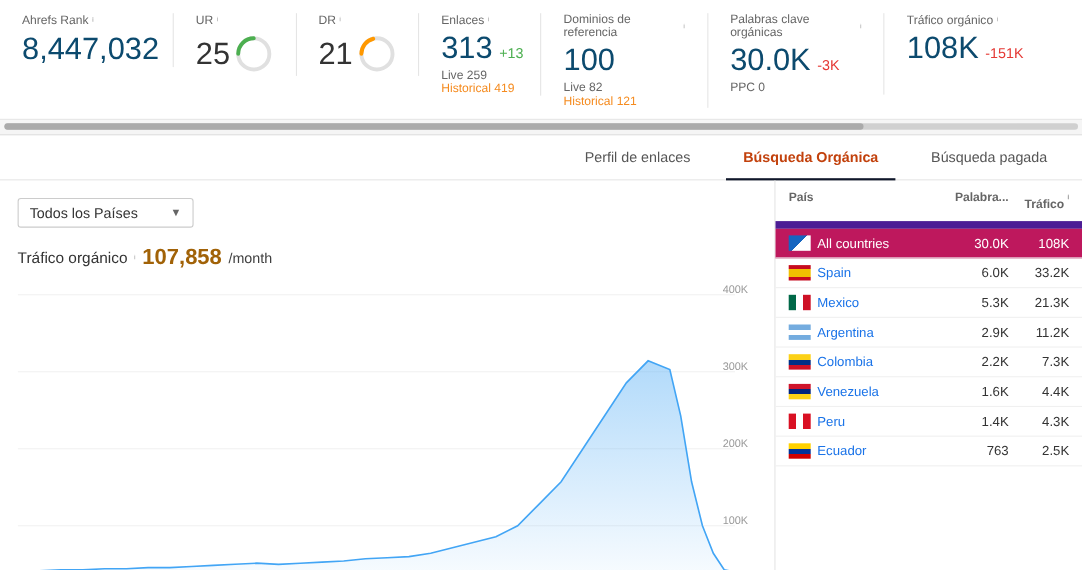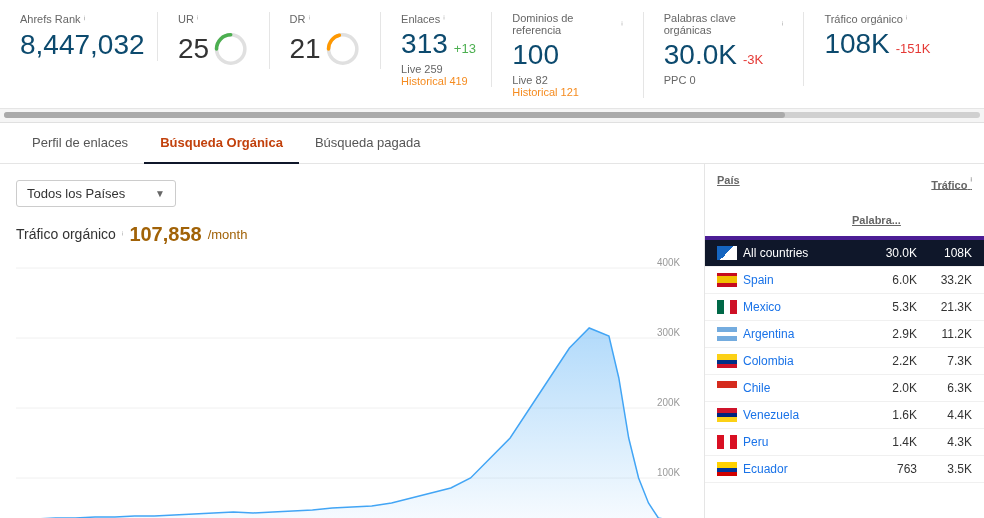--- a/index.html
+++ b/index.html
@@ -71,21 +71,22 @@
       width: 80%;
       position: absolute;
       left: 0;
     }
 
     
     .tabs-row {
       display: flex;
       padding: 0 16px;
       border-bottom: 1px solid #e5e5e5;
-      gap: 0;
+      gap: 16px;
+      justify-content: flex-end;
     }
     .tab-item {
       padding: 12px 16px;
       font-size: 13px;
       color: #555;
       cursor: pointer;
       border-bottom: 2px solid transparent;
       margin-bottom: -1px;
     }
     .tab-item.active {
@@ -127,21 +128,21 @@
     
     .traffic-label {
       font-size: 14px;
       color: #333;
       margin-bottom: 12px;
       display: flex;
       align-items: center;
       gap: 6px;
     }
     .traffic-value { font-size: 20px; font-weight: 600; color: #a16207; }
-    .traffic-period { font-size: 13px; color: #a16207; }
+    .traffic-period { font-size: 13px; color: #404040; }
 
     
     .chart-container {
       position: relative;
       height: 280px;
       width: 100%;
     }
     .chart-svg {
       width: 100%;
       height: 100%;
@@ -152,36 +153,35 @@
       width: 280px;
       flex-shrink: 0;
       border-left: 1px solid #e5e5e5;
       padding: 0;
     }
     .table-header {
       display: flex;
       padding: 10px 12px;
       font-size: 11px;
       color: #666;
-      border-bottom: 4px solid #4c1d95;
+      border-bottom: 7px solid #4c1d95;
       font-weight: 600;
-      text-decoration: underline;
     }
     .col-country { flex: 1; }
-    .col-words { width: 65px; text-align: left; margin-top: 40px; }
+    .col-words { width: 65px; text-align: right; }
     .col-traffic { width: 55px; text-align: right; }
     .table-row {
       display: flex;
       align-items: center;
       padding: 6px 12px;
       font-size: 12px;
       border-bottom: 1px solid #f0f0f0;
       cursor: pointer;
     }
-    .table-row.active-row { background: #0f172a; color: #fff; }
+    .table-row.active-row { background: #be185d; color: #fff; }
     .table-row.active-row .row-country-name { color: #fff; }
     .table-row.active-row .row-words { color: #fff; }
     .table-row.active-row .row-traffic { color: #fff; }
     .row-flag { width: 20px; height: 14px; margin-right: 6px; display: inline-block; flex-shrink: 0; }
     .row-country-name { flex: 1; color: #1a73e8; font-size: 12px; }
     .row-words { width: 65px; text-align: right; color: #333; }
     .row-traffic { width: 55px; text-align: right; color: #333; }
 
     
     .flag-es { background: linear-gradient(to bottom, #c60b1e 0%, #c60b1e 25%, #f1bf00 25%, #f1bf00 75%, #c60b1e 75%, #c60b1e 100%); }
@@ -388,38 +388,32 @@
           <span class="row-words">2.9K</span>
           <span class="row-traffic">11.2K</span>
         </div>
         <div class="table-row">
           <span class="row-flag flag-co"></span>
           <span class="row-country-name">Colombia</span>
           <span class="row-words">2.2K</span>
           <span class="row-traffic">7.3K</span>
         </div>
         <div class="table-row">
-          <span class="row-flag flag-cl"></span>
-          <span class="row-country-name">Chile</span>
-          <span class="row-words">2.0K</span>
-          <span class="row-traffic">6.3K</span>
-        </div>
-        <div class="table-row">
           <span class="row-flag flag-ve"></span>
           <span class="row-country-name">Venezuela</span>
           <span class="row-words">1.6K</span>
           <span class="row-traffic">4.4K</span>
         </div>
         <div class="table-row">
           <span class="row-flag flag-pe"></span>
           <span class="row-country-name">Peru</span>
           <span class="row-words">1.4K</span>
           <span class="row-traffic">4.3K</span>
         </div>
         <div class="table-row">
           <span class="row-flag flag-ec"></span>
           <span class="row-country-name">Ecuador</span>
           <span class="row-words">763</span>
-          <span class="row-traffic">3.5K</span>
+          <span class="row-traffic">2.5K</span>
         </div>
       </div>
   </div>
 </div>
 
 </body></html>

